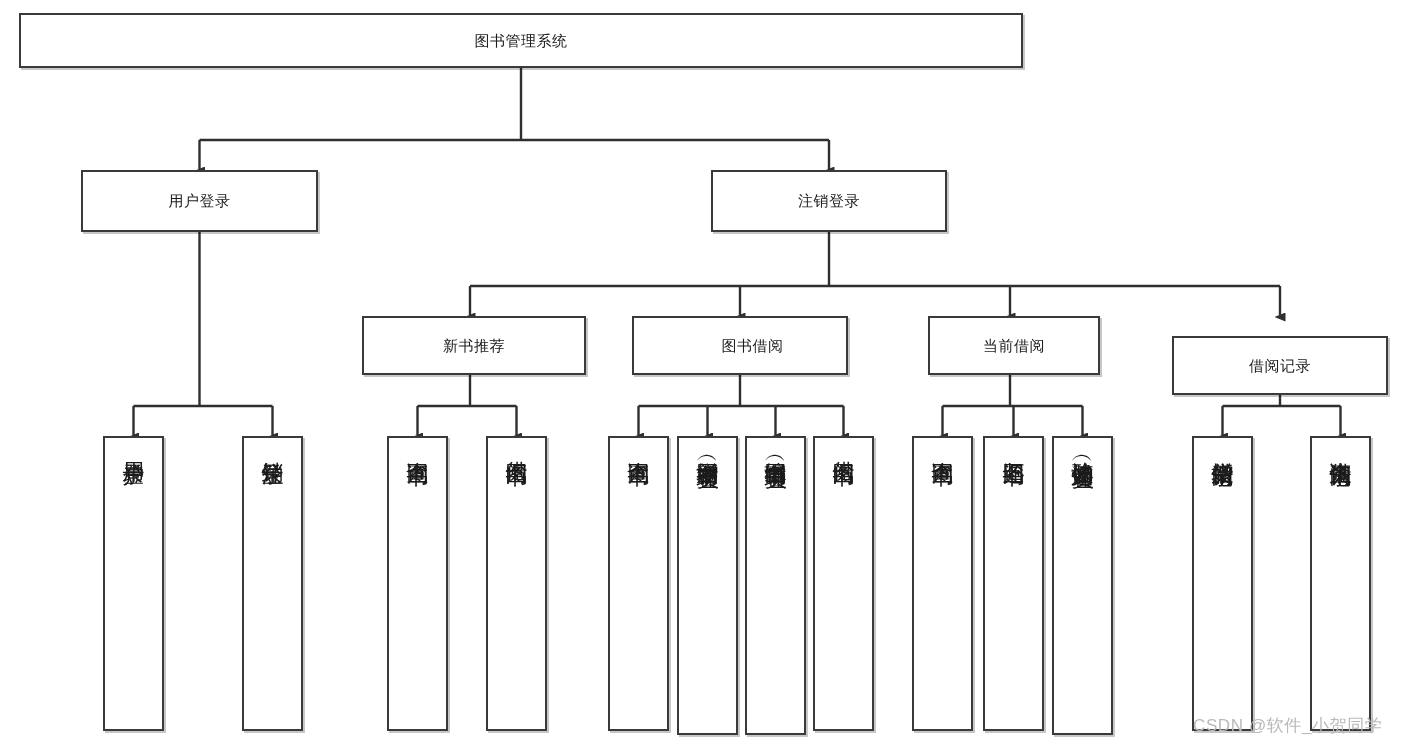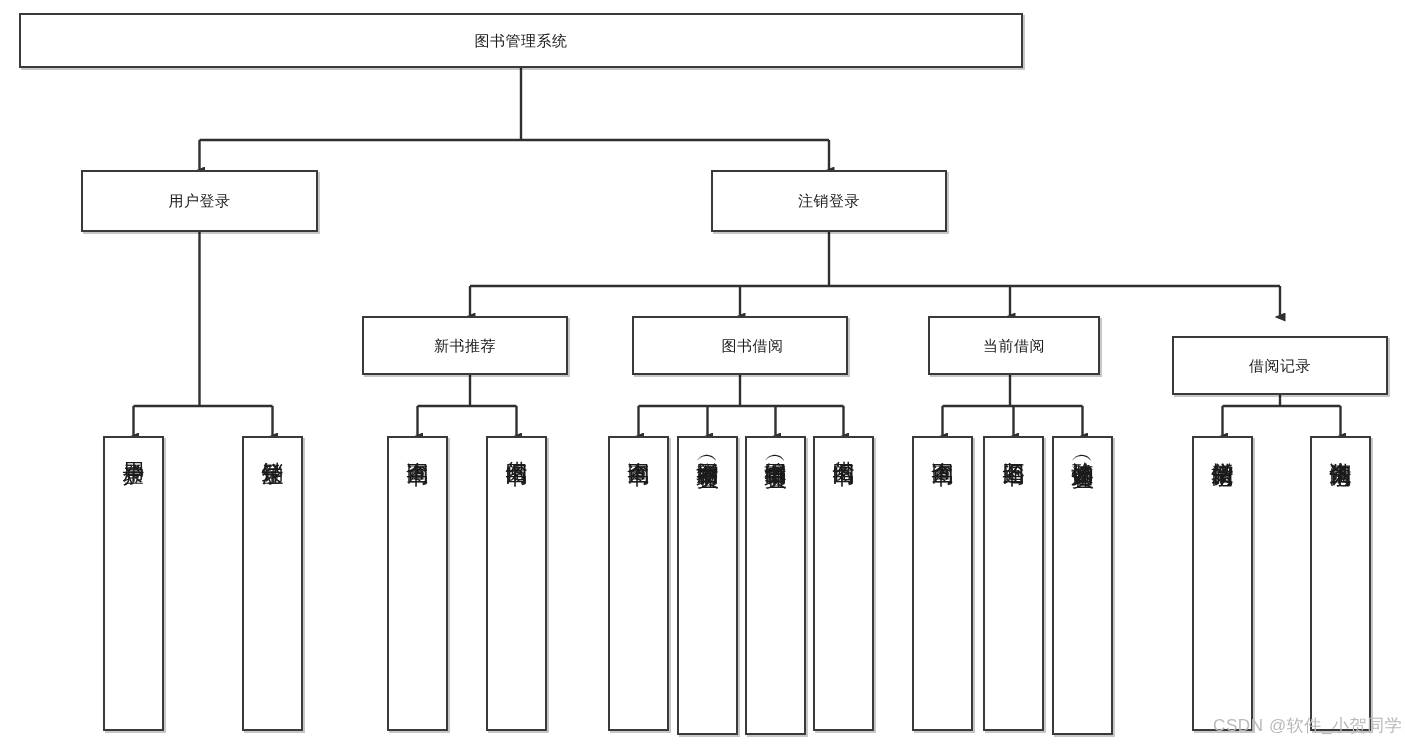--- a/index.html
+++ b/index.html
@@ -34,21 +34,20 @@
     white-space:nowrap;
   }
   #root{font-size:23px;}
   .watermark{
     position:absolute;
     font-size:17px;
     color:#b9b9b9;
     letter-spacing:0.6px;
     white-space:nowrap;
     pointer-events:none;
-    padding-left:20px;
   }
 </style>
 </head>
 <body>
 
 <div id="stage">
 
   <svg id="wires" viewBox="0 0 1405 747">
     <defs>
       <marker id="arrow" markerWidth="9" markerHeight="11" refX="2.5" refY="5.5" orient="auto" markerUnits="userSpaceOnUse">
@@ -96,21 +95,21 @@
     <span class="label">图书管理系统</span>
   </div>
 
   <div id="node-layer">
       <div class="node horiz" style="left: 81px; top: 170px; width: 237px; height: 62px;">
         <span class="label">用户登录</span>
       </div>
       <div class="node horiz" style="left: 711px; top: 170px; width: 236px; height: 62px;">
         <span class="label">注销登录</span>
       </div>
-      <div class="node horiz" style="left: 362px; top: 316px; width: 206px; height: 59px;">
+      <div class="node horiz" style="left: 362px; top: 316px; width: 224px; height: 59px;">
         <span class="label">新书推荐</span>
       </div>
       <div class="node horiz" style="left: 632px; top: 316px; width: 216px; height: 59px; padding-left: 25px;">
         <span class="label">图书借阅</span>
       </div>
       <div class="node horiz" style="left: 928px; top: 316px; width: 172px; height: 59px;">
         <span class="label">当前借阅</span>
       </div>
       <div class="node horiz" style="left: 1172px; top: 316px; width: 216px; height: 59px; margin-top: 20px;">
         <span class="label">借阅记录</span>

